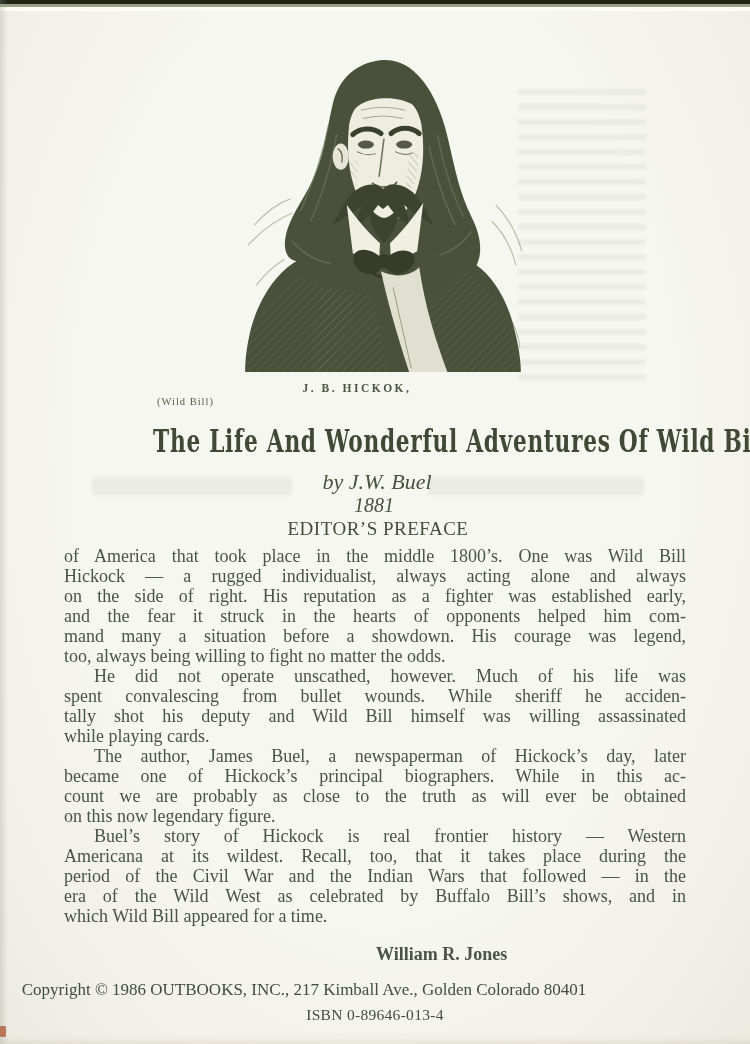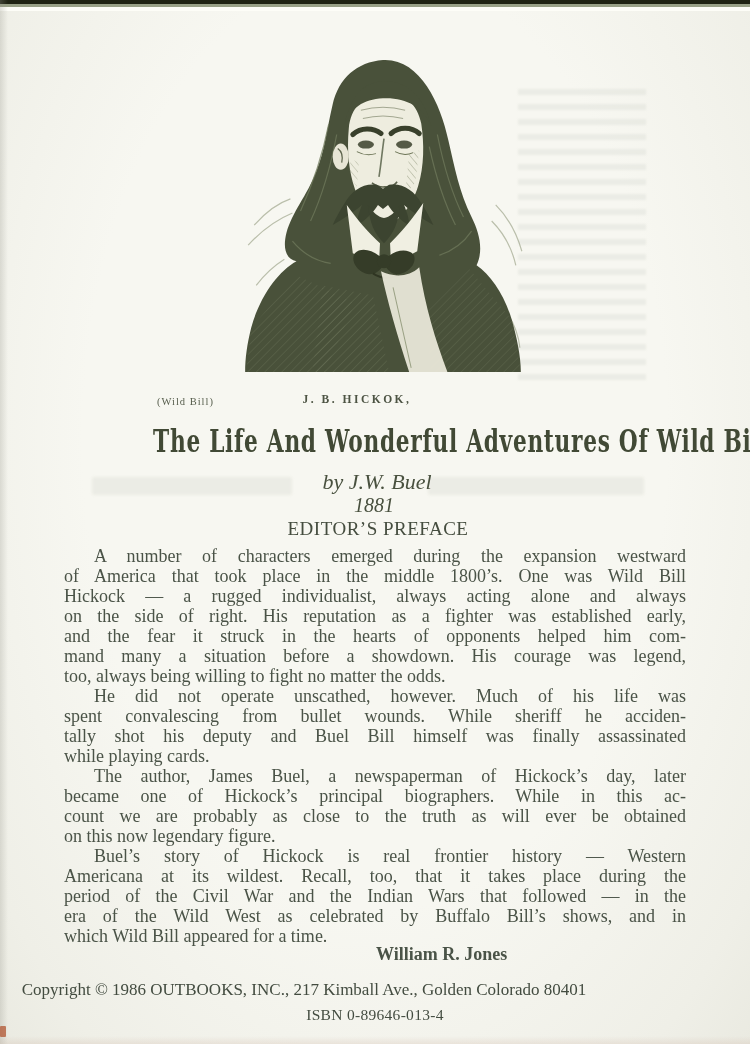--- a/index.html
+++ b/index.html
@@ -26,21 +26,21 @@
   
   .ghost-col{position:absolute;left:518px;top:88px;width:128px;height:292px;
     background:repeating-linear-gradient(0deg, rgba(138,152,136,.10) 0 6px, rgba(138,152,136,0) 6px 15px);
     filter:blur(1.2px);}
   .ghost-bar{position:absolute;height:18px;background:rgba(134,148,131,.10);filter:blur(1.6px);border-radius:2px;}
   .ghost-bar.g1{left:92px;top:477px;width:200px;}
   .ghost-bar.g2{left:428px;top:477px;width:216px;}
 
   .portrait{position:absolute;left:232px;top:54px;width:302px;height:324px;}
 
-  .cap1{position:absolute;left:157px;top:393px;width:400px;text-align:center;
+  .cap1{position:absolute;left:157px;top:382px;width:400px;text-align:center;
     font-size:11.5px;letter-spacing:2.5px;color:#4d5444;font-weight:bold;}
   .cap2{position:absolute;left:157px;top:396px;width:400px;text-align:left;
     font-size:10.5px;letter-spacing:1px;color:#565d4c;}
 
   .title-wrap{position:absolute;left:0;top:423px;width:750px;text-align:center;white-space:nowrap;margin-left:21px;}
   .title-wrap span{display:inline-block;transform:scaleX(.70);transform-origin:50% 50%;
     font-family:"DejaVu Serif","Liberation Serif",serif;font-weight:bold;
     font-size:31px;letter-spacing:1px;color:#414935;}
 
   .byline{position:absolute;left:0;top:469px;width:754px;text-align:center;
@@ -168,30 +168,29 @@
 
   <div class="title-wrap">
     <span>The Life And Wonderful Adventures Of Wild Bill</span>
   </div>
 
   <div class="byline">by J.W. Buel</div>
   <div class="year">1881</div>
   <div class="preface-heading">EDITOR’S PREFACE</div>
 
   <div class="preface" id="preface">
-      <div class="pline jl first">A number of characters emerged during the expansion westward</div>
       <div class="pline jl">of America that took place in the middle 1800’s. One was Wild Bill</div>
       <div class="pline jl">Hickock — a rugged individualist, always acting alone and always</div>
       <div class="pline jl">on the side of right. His reputation as a fighter was established early,</div>
       <div class="pline jl">and the fear it struck in the hearts of opponents helped him com-</div>
       <div class="pline jl">mand many a situation before a showdown. His courage was legend,</div>
       <div class="pline">too, always being willing to fight no matter the odds.</div>
       <div class="pline jl first">He did not operate unscathed, however. Much of his life was</div>
       <div class="pline jl">spent convalescing from bullet wounds. While sheriff he acciden-</div>
-      <div class="pline jl">tally shot his deputy and Buel Bill himself was finally assassinated</div>
+      <div class="pline jl">tally shot his deputy and Wild Bill himself was willing assassinated</div>
       <div class="pline">while playing cards.</div>
       <div class="pline jl first">The author, James Buel, a newspaperman of Hickock’s day, later</div>
       <div class="pline jl">became one of Hickock’s principal biographers. While in this ac-</div>
       <div class="pline jl">count we are probably as close to the truth as will ever be obtained</div>
       <div class="pline">on this now legendary figure.</div>
       <div class="pline jl first">Buel’s story of Hickock is real frontier history — Western</div>
       <div class="pline jl">Americana at its wildest. Recall, too, that it takes place during the</div>
       <div class="pline jl">period of the Civil War and the Indian Wars that followed — in the</div>
       <div class="pline jl">era of the Wild West as celebrated by Buffalo Bill’s shows, and in</div>
       <div class="pline">which Wild Bill appeared for a time.</div>

